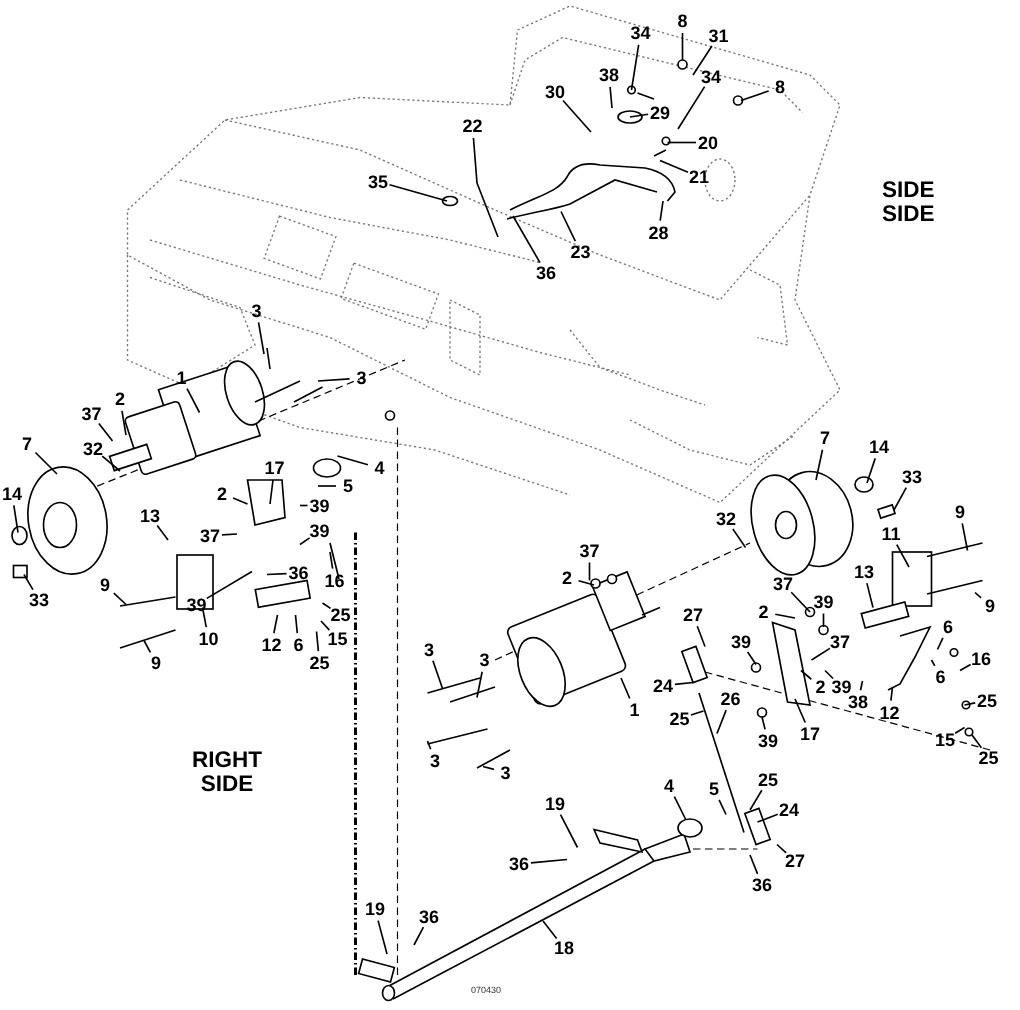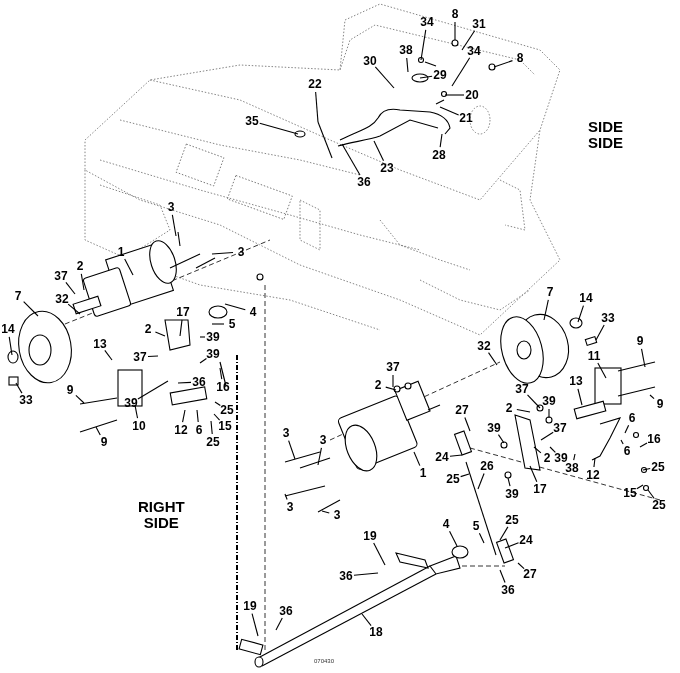--- a/index.html
+++ b/index.html
@@ -489,18 +489,18 @@
           <line class="lead" x1="371.08847509188064" y1="625.6851822609893" x2="362" y2="614"></line>
           <text class="callout" x="376" y="636" text-anchor="middle">18</text>
         </g>
       </g>
   </svg>
 
   <div class="side" style="left:588px;top:119px;">
     <div>SIDE</div>
     <div>SIDE</div>
   </div>
-  <div class="side" style="left:138px;top:499px;">
+  <div class="side" style="left:128px;top:499px;">
     <div>RIGHT</div>
     <div>SIDE</div>
   </div>
   <div class="figcode" style="left:314px;top:658px;">070430</div>
 </div>
 
 </body></html>

